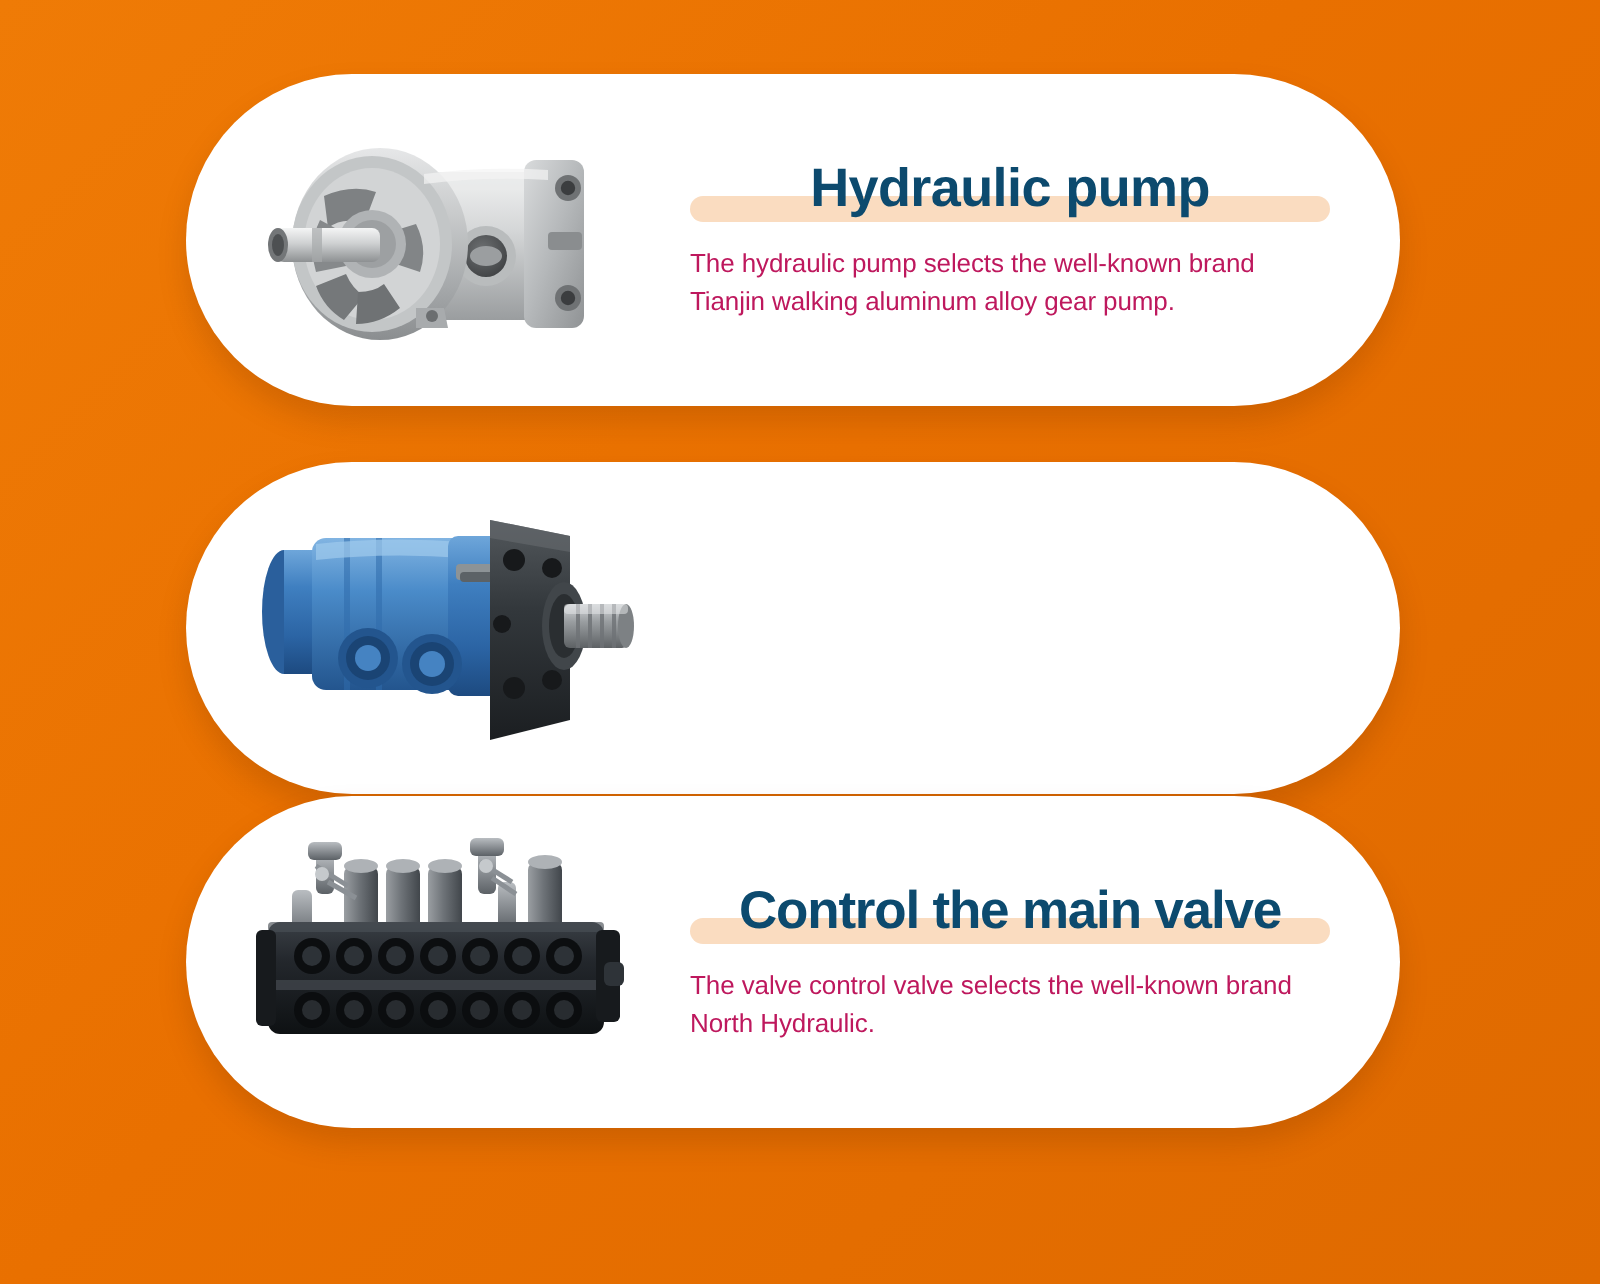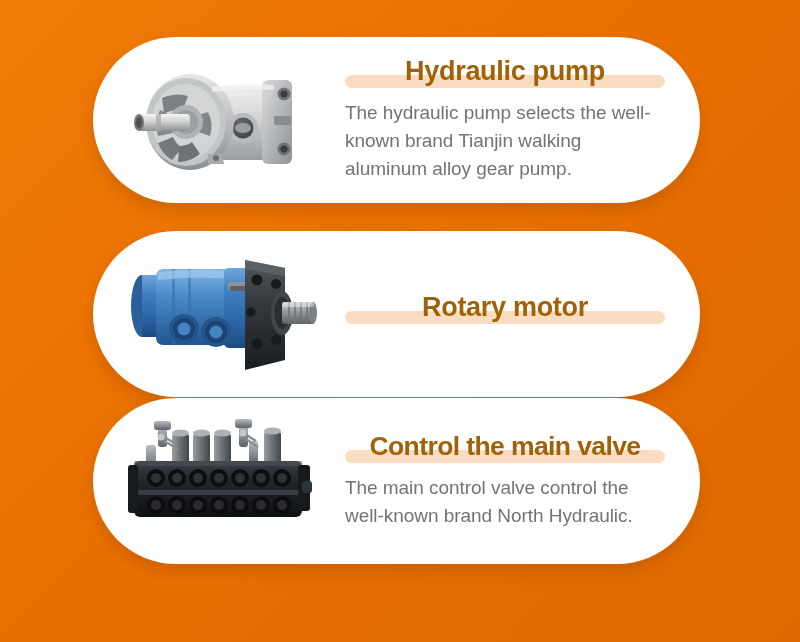--- a/index.html
+++ b/index.html
@@ -82,33 +82,33 @@
     background: #fadcc0;
     border-radius: 7px;
   }
   .heading-text {
     position: relative;
     z-index: 2;
     display: block;
     text-align: center;
     font-size: 27px;
     font-weight: bold;
-    color: #a16207;
+    color: #0c4a6e;
     letter-spacing: -0.3px;
     line-height: 1.08;
     white-space: nowrap;
     padding-bottom: 2px;
   }
   .card-3 .heading-text { font-size: 26.5px; letter-spacing: -0.6px; }
 
   .desc {
     width: 320px;
-    font-size: 19px;
+    font-size: 13px;
     line-height: 1.48;
-    color: #737373;
+    color: #be185d;
     letter-spacing: -0.05px;
   }
 
   
   .thumb svg { display:block; width:100%; height:100%; }
 </style>
 </head>
 <body>
 
 <div id="stage">
@@ -263,24 +263,20 @@
           <rect x="182" y="58" width="2" height="22" fill="#6e7275" opacity="0.8"></rect>
           <rect x="188" y="58" width="2" height="22" fill="#6e7275" opacity="0.8"></rect>
           <rect x="194" y="58" width="2" height="22" fill="#6e7275" opacity="0.8"></rect>
           <ellipse cx="201" cy="69" rx="4" ry="11" fill="#7d8184"></ellipse>
           <rect x="170" y="58" width="32" height="5" rx="2" fill="#e2e4e5" opacity="0.55"></rect>
         </svg>
       </div>
     </div>
 
     <div class="body-wrap">
-      <div class="heading-block">
-        <div class="heading-bar"></div>
-        <span class="heading-text">Rotary motor</span>
-      </div>
     </div>
   </div>
 
   <div class="card card-3">
 
     <div class="thumb-wrap">
       <div class="thumb">
         <svg viewBox="0 0 215 140" xmlns="http://www.w3.org/2000/svg" aria-hidden="true">
           <defs>
             <linearGradient id="vbody" x1="0" y1="0" x2="0" y2="1">
@@ -372,17 +368,17 @@
           <rect x="190" y="70" width="10" height="12" rx="3" fill="#2e3338"></rect>
         </svg>
       </div>
     </div>
 
     <div class="body-wrap">
       <div class="heading-block">
         <div class="heading-bar"></div>
         <span class="heading-text">Control the main valve</span>
       </div>
-      <p class="desc">The main control valve control the well-known brand North Hydraulic.</p>
+      <p class="desc">The valve control valve selects the well-known brand North Hydraulic.</p>
     </div>
   </div>
 
 </div>
 
 </body></html>

